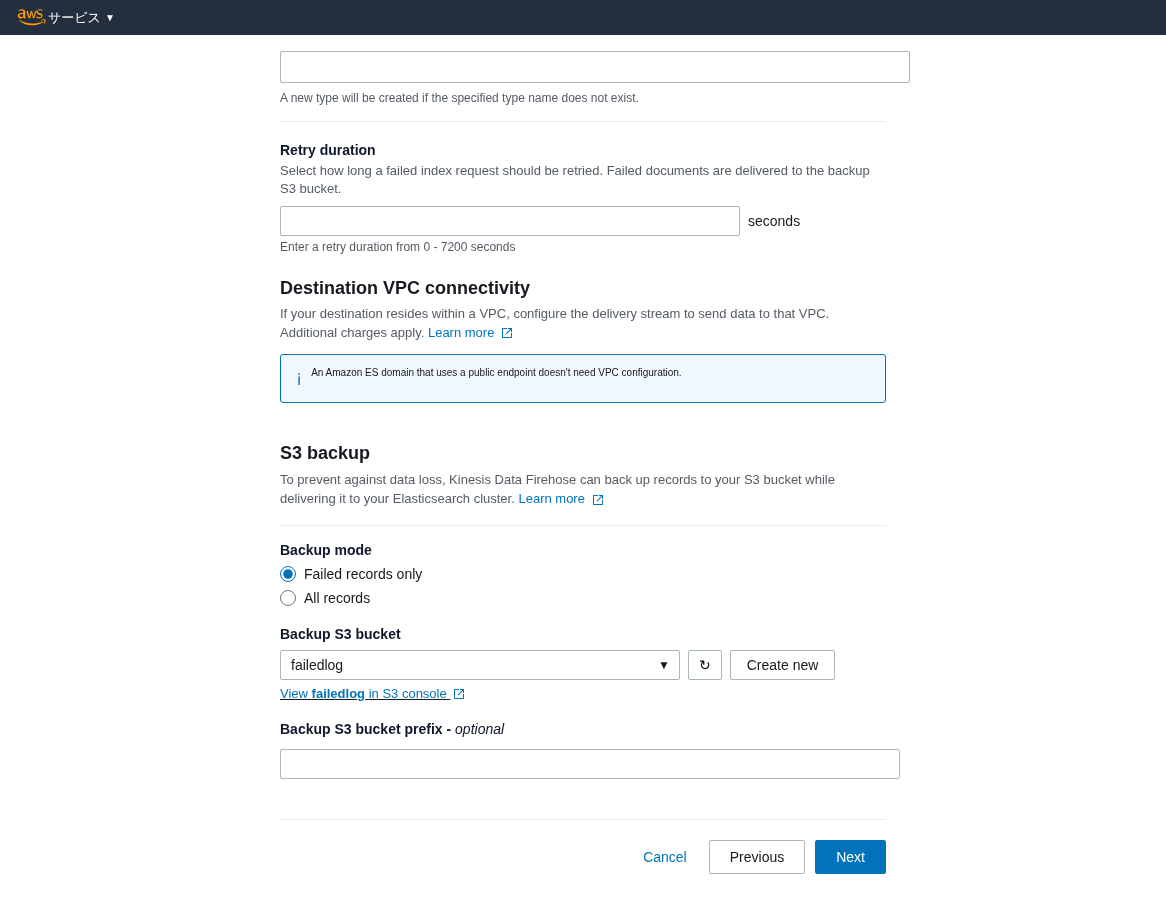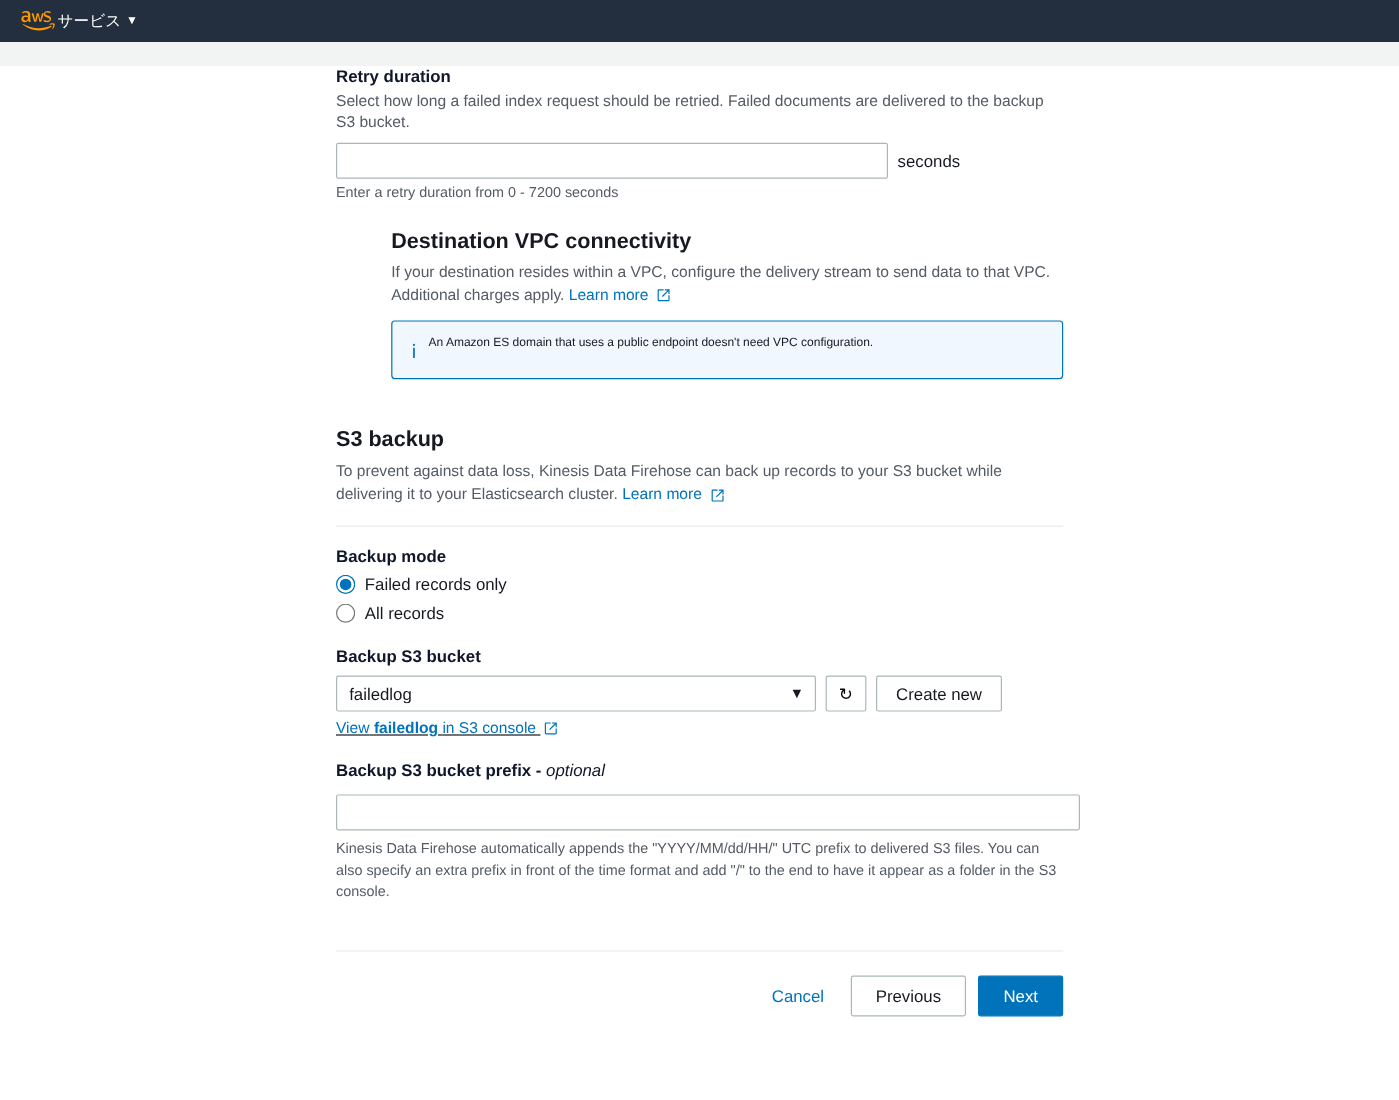--- a/index.html
+++ b/index.html
@@ -354,32 +354,38 @@
   </div>
   <div class="nav-services">
     <span>サービス</span>
     <span class="chevron">▼</span>
   </div>
 </div>
 
 <div class="main-content">
   <div class="content-body">
 
+    <div class="partial-section">
+      <div style="margin-bottom:8px;">
+        <input class="top-input-box" type="text" value="" style="">
+      </div>
+      <div class="hint-text">A new type will be created if the specified type name does not exist.</div>
+    </div>
 
     <div class="field-group" style="margin-top:20px;">
       <div class="field-label">Retry duration</div>
       <div class="field-description">Select how long a failed index request should be retried. Failed documents are delivered to the backup S3 bucket.</div>
       <div class="input-row">
         <input class="text-input" type="text" style="width: 460px;">
         <span class="input-suffix">seconds</span>
       </div>
       <div class="hint-text">Enter a retry duration from 0 - 7200 seconds</div>
     </div>
 
-    <div class="field-group" style="margin-top:24px;margin-left:46px;">
+    <div class="field-group" style="margin-top:24px;">
       <div class="section-heading">Destination VPC connectivity</div>
       <div class="field-description">
         <span>If your destination resides within a VPC, configure the delivery stream to send data to that VPC. Additional charges apply.</span>
         <a class="link">
           <span>Learn more</span>
           <svg class="external-link-icon" viewBox="0 0 12 12" fill="none" xmlns="http://www.w3.org/2000/svg">
             <path d="M10 10H2V2h4V1H2C1.4 1 1 1.4 1 2v8c0 .6.4 1 1 1h8c.6 0 1-.4 1-1V6h-1v4zm-3-9v1h2.3L4.6 6.7l.7.7L10 2.7V5h1V1H7z" fill="#0073bb"></path>
           </svg>
         </a>
       </div>
@@ -444,21 +450,20 @@
           </a>
         </div>
       </div>
 
       <div class="field-group" style="margin-top:20px;">
         <div class="field-label">
           <span>Backup S3 bucket prefix</span>
           - <span class="optional-label">optional</span>
         </div>
         <input class="prefix-input" type="text" style="">
-        <div class="prefix-description">Kinesis Data Firehose automatically appends the "YYYY/MM/dd/HH/" UTC prefix to delivered S3 files. You can also specify an extra prefix in front of the time format and add "/" to the end to have it appear as a folder in the S3 console.</div>
       </div>
 
     </div>
 
     <div class="footer">
       <button class="btn-cancel">
         <span>Cancel</span>
       </button>
       <button class="btn-previous">
         <span>Previous</span>

